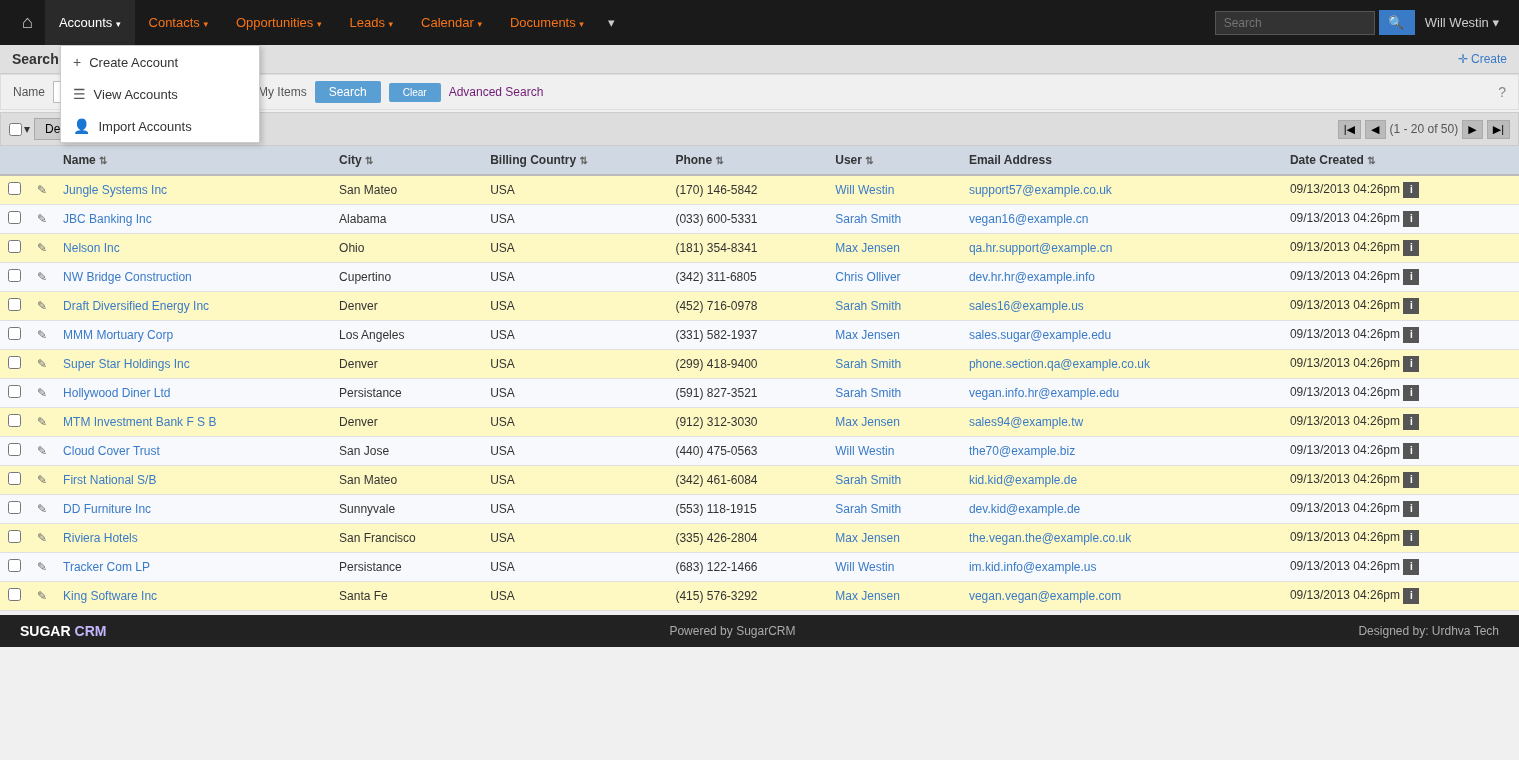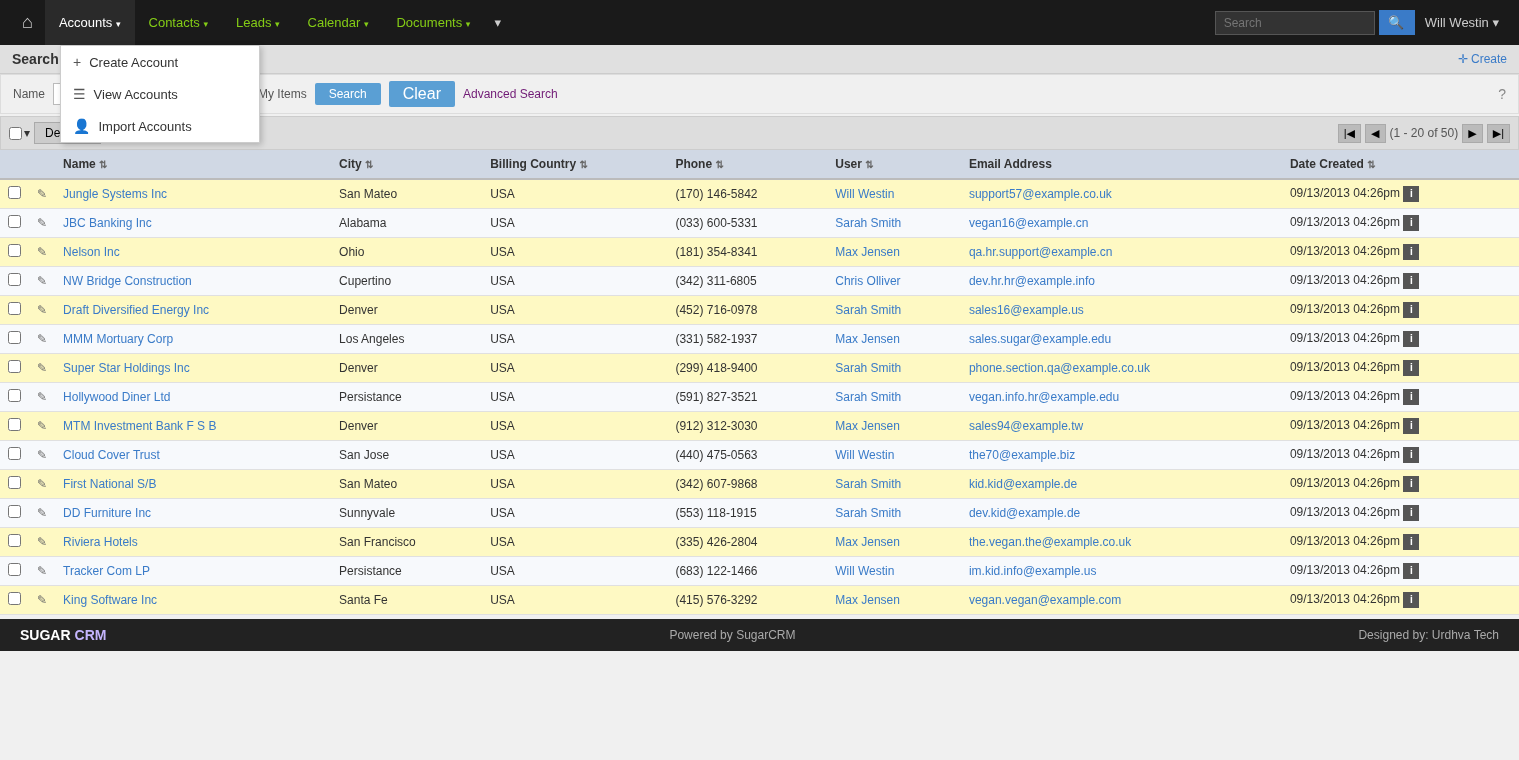--- a/index.html
+++ b/index.html
@@ -14,21 +14,21 @@
       padding: 0 10px;
       position: relative;
     }
     .top-nav .home-icon {
       color: #ccc;
       font-size: 18px;
       padding: 0 12px;
       cursor: pointer;
     }
     .top-nav .nav-item {
-      color: #84cc16;
+      color: #f97316;
       padding: 0 14px;
       height: 45px;
       line-height: 45px;
       cursor: pointer;
       font-size: 13px;
       position: relative;
     }
     .top-nav .nav-item:hover, .top-nav .nav-item.active {
       color: #fff;
     }
@@ -154,21 +154,21 @@
       cursor: pointer;
       font-size: 12px;
       border-radius: 2px;
     }
     .filter-bar .btn-clear {
       background: #5a9fd4;
       border: none;
       color: #fff;
       padding: 4px 14px;
       cursor: pointer;
-      font-size: 16px;
+      font-size: 10px;
       border-radius: 2px;
     }
     .filter-bar .adv-search {
       color: #701a75;
       cursor: pointer;
       font-size: 12px;
     }
 
     
     .table-toolbar {
@@ -298,20 +298,23 @@
 
 <div class="top-nav">
   <span class="home-icon">⌂</span>
   <div class="nav-item active">
     <span>Accounts</span> <span class="dropdown-arrow">▾</span>
   </div>
   <div class="nav-item">
     <span>Contacts</span> <span class="dropdown-arrow">▾</span>
   </div>
   <div class="nav-item">
+    <span>Opportunities</span> <span class="dropdown-arrow">▾</span>
+  </div>
+  <div class="nav-item">
     <span>Leads</span> <span class="dropdown-arrow">▾</span>
   </div>
   <div class="nav-item">
     <span>Calendar</span> <span class="dropdown-arrow">▾</span>
   </div>
   <div class="nav-item">
     <span>Documents</span> <span class="dropdown-arrow">▾</span>
   </div>
   <div class="more-btn">▾</div>
   <div class="nav-spacer"></div>
@@ -579,21 +582,21 @@
       <tr>
       <td class="col-checkbox">
         <input type="checkbox" style="">
       </td>
       <td class="col-edit">
         <span class="edit-pencil">✎</span>
       </td>
       <td><a href="#">First National S/B</a></td>
       <td>San Mateo</td>
       <td>USA</td>
-      <td>(342) 607-9868</td>
+      <td>(342) 461-6084</td>
       <td><a href="#">Sarah Smith</a></td>
       <td><a href="#">kid.kid@example.de</a></td>
       <td style="white-space:nowrap;">
         09/13/2013 04:26pm
         <span class="info-icon">i</span>
       </td>
     </tr>
       <tr>
       <td class="col-checkbox">
         <input type="checkbox" style="">

